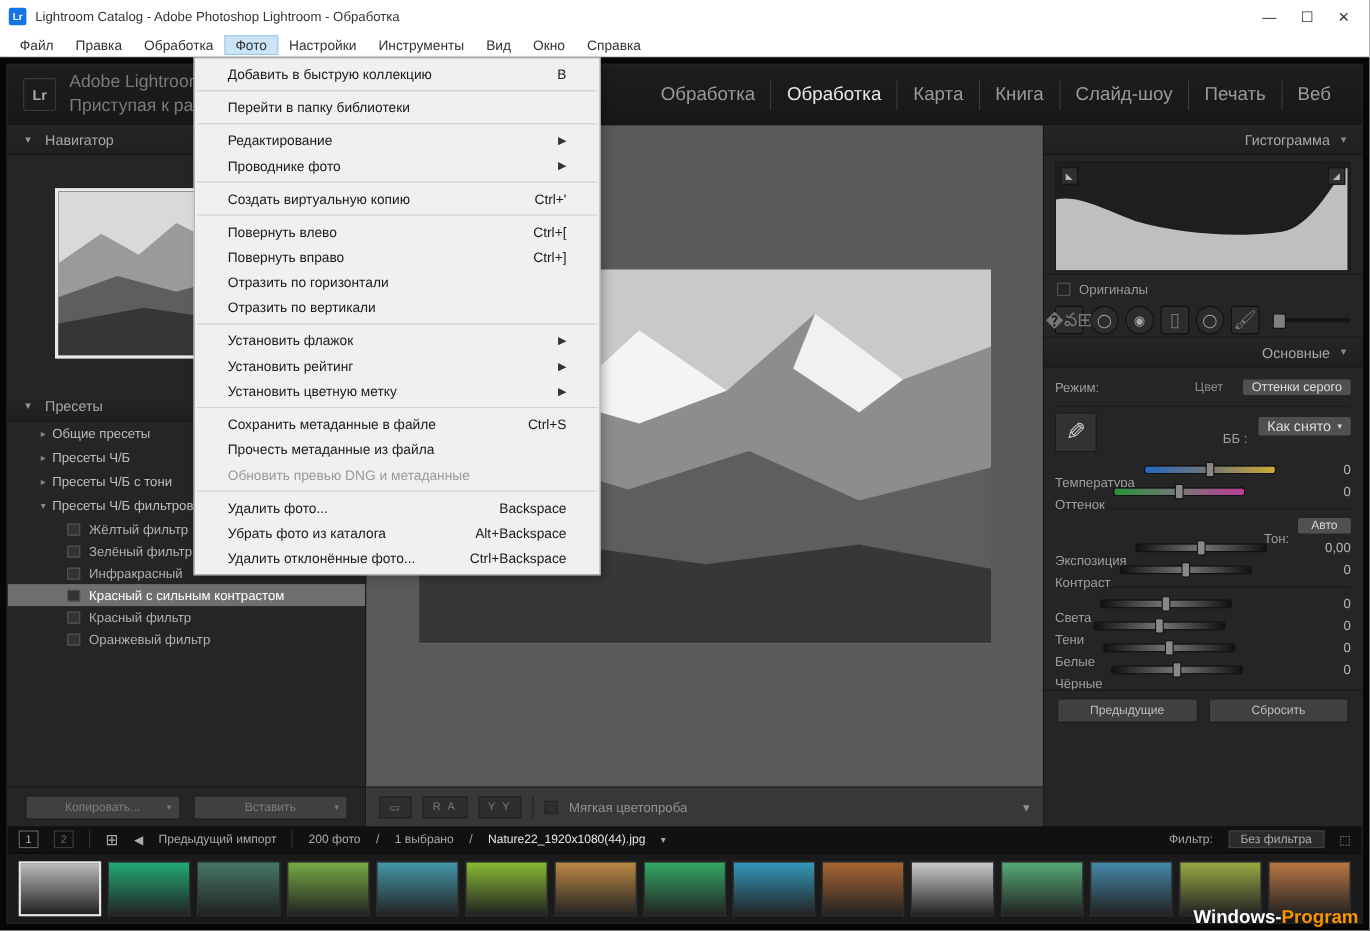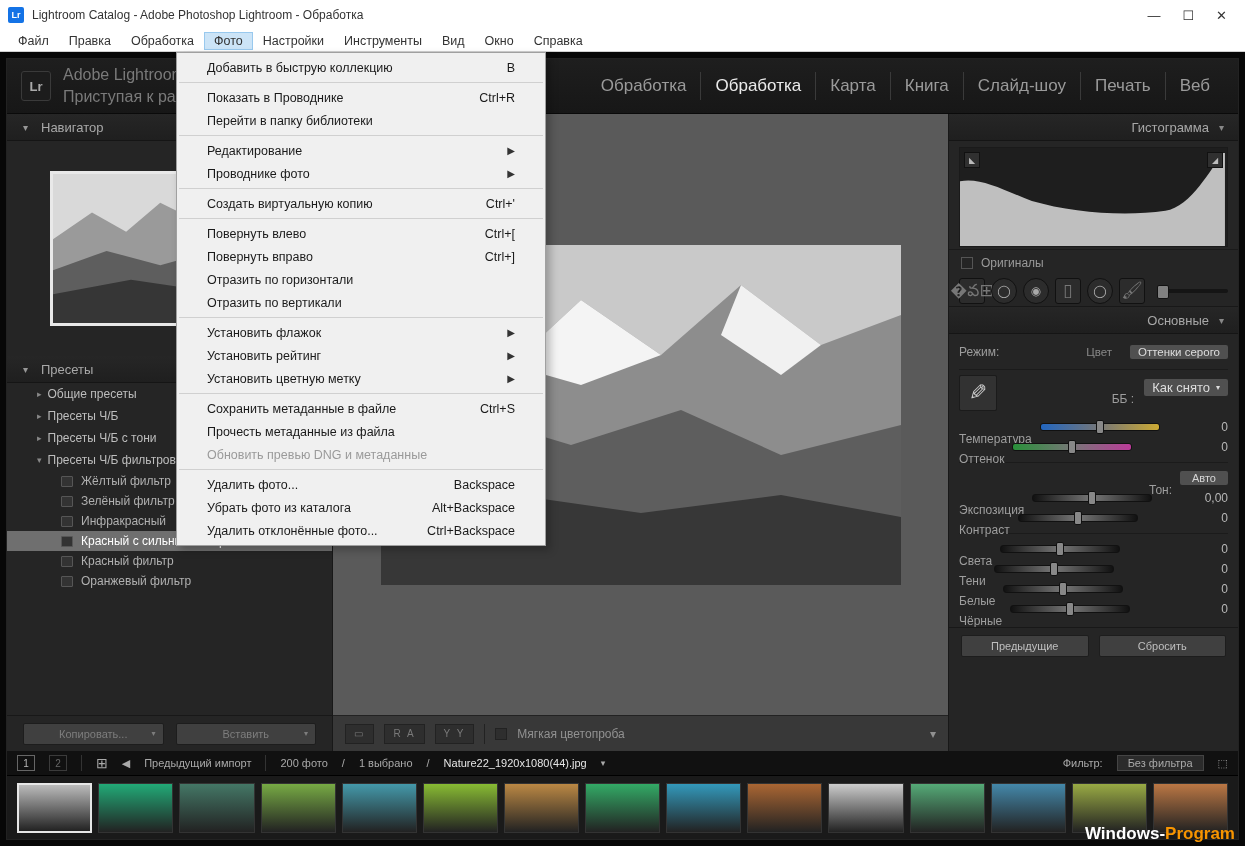--- a/index.html
+++ b/index.html
@@ -423,24 +423,20 @@
   </div>
 </div>
 
 <div class="dropdown" id="dropdown">
     <div class="dd-item">
       <span>Добавить в быструю коллекцию</span>
       <span class="dd-shortcut">B</span>
     </div>
     <div class="dd-sep"></div>
     <div class="dd-item">
-      <span>Показать в Проводнике</span>
-      <span class="dd-shortcut">Ctrl+R</span>
-    </div>
-    <div class="dd-item">
       <span>Перейти в папку библиотеки</span>
     </div>
     <div class="dd-sep"></div>
     <div class="dd-item">
       <span>Редактирование</span>
       <span class="dd-sub">▶</span>
     </div>
     <div class="dd-item">
       <span>Проводнике фото</span>
       <span class="dd-sub">▶</span>

